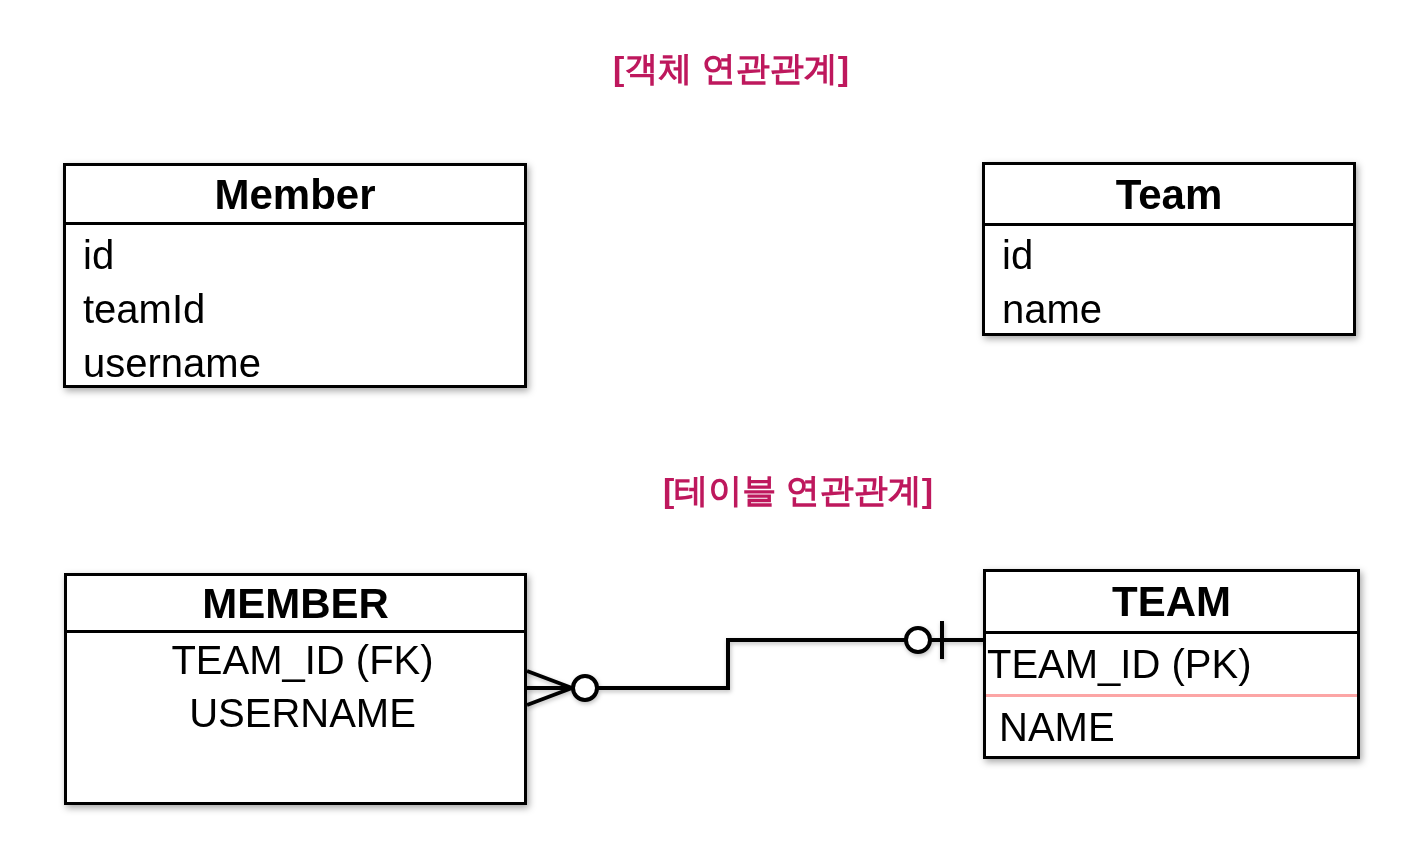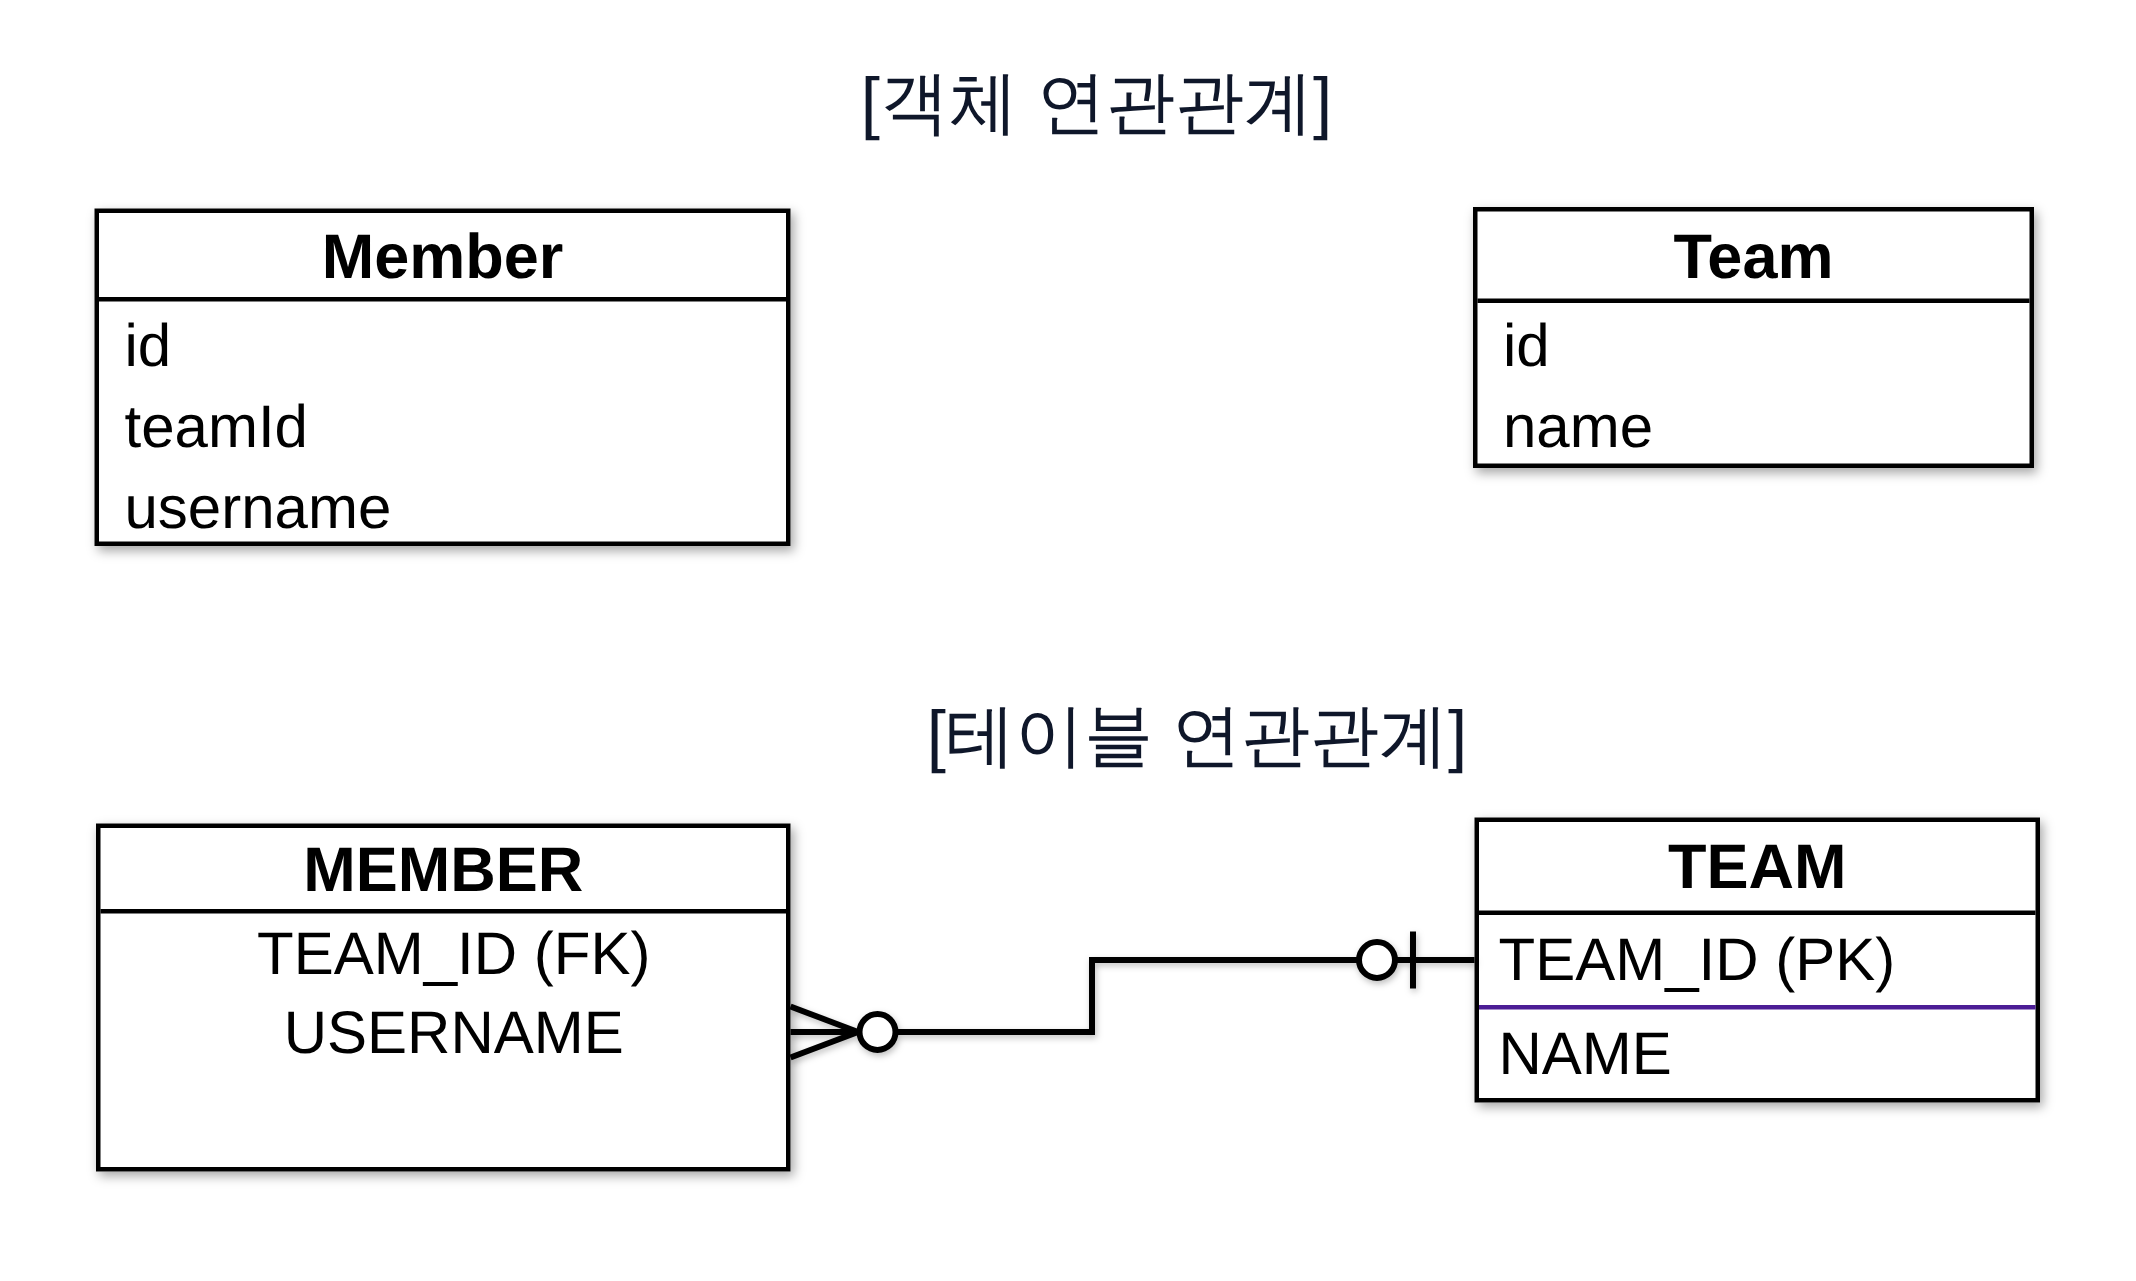--- a/index.html
+++ b/index.html
@@ -1,25 +1,25 @@
 <!DOCTYPE html>
 <html><head>
 <meta charset="utf-8">
 <style>
   html,body{margin:0;padding:0;background:#ffffff;width:1424px;height:854px;overflow:hidden;
     font-family:"Liberation Sans","DejaVu Sans",sans-serif;color:#000;}
   .canvas{position:relative;width:1424px;height:854px;background:#fff;}
 
-  .section-title{position:absolute;transform:translateX(-50%);font-size:46px;line-height:60px;
-    font-weight:400;color:#0f172a;white-space:nowrap;}
+  .section-title{position:absolute;transform:translateX(-50%);font-size:34px;line-height:60px;
+    font-weight:700;color:#be185d;white-space:nowrap;}
   #title-object{left:731px;top:38px;}
   #title-table{left:798px;top:460px;}
 
   .entity{position:absolute;background:#fff;border:3px solid #000;box-sizing:border-box;
-    box-shadow:2px 3px 7px rgba(0,0,0,0.35);}
+    box-shadow:2px 3px 7px rgba(0,0,0,0.35);margin-top:24px;}
   .e-header{border-bottom:3px solid #000;font-weight:bold;text-align:center;box-sizing:border-box;}
   .e-field,.e-row{white-space:nowrap;overflow:hidden;}
   .bold{font-weight:normal;}
 
   
   #obj-member{left:63px;top:139px;width:464px;height:225px;}
   #obj-member .e-header{height:59px;line-height:57px;font-size:42px;}
   #obj-member .e-body{padding:3px 0 0 17px;}
   #obj-member .e-field{height:54px;line-height:54px;font-size:40px;}
 
@@ -31,22 +31,22 @@
   
   #tbl-member{left:64px;top:549px;width:463px;height:232px;}
   #tbl-member .e-header{height:57px;line-height:55px;font-size:42px;}
   #tbl-member .e-row.pk{height:63px;line-height:60px;font-size:40px;padding-left:14px;
     border-bottom:3px solid #000;box-sizing:border-box;}
   #tbl-member .e-group{padding-left:14px;text-align:center;}
   #tbl-member .e-group .e-field{height:53px;line-height:55px;font-size:40px;}
 
   #tbl-team{left:983px;top:545px;width:377px;height:190px;}
   #tbl-team .e-header{height:62px;line-height:60px;font-size:42px;}
-  #tbl-team .e-row.pk{height:63px;line-height:60px;font-size:40px;padding-left:13px;
-    border-bottom:3px solid #4c1d95;box-sizing:border-box;}
+  #tbl-team .e-row.pk{height:63px;line-height:60px;font-size:40px;padding-left:1px;
+    border-bottom:3px solid #fca5a5;box-sizing:border-box;}
   #tbl-team .e-group{padding-left:13px;}
   #tbl-team .e-group .e-field{height:58px;line-height:60px;font-size:40px;}
 
   
   .connector{position:absolute;left:0;top:0;width:1424px;height:854px;pointer-events:none;
     filter:drop-shadow(1px 2px 2px rgba(0,0,0,0.25));}
 </style>
 </head>
 <body>
 

